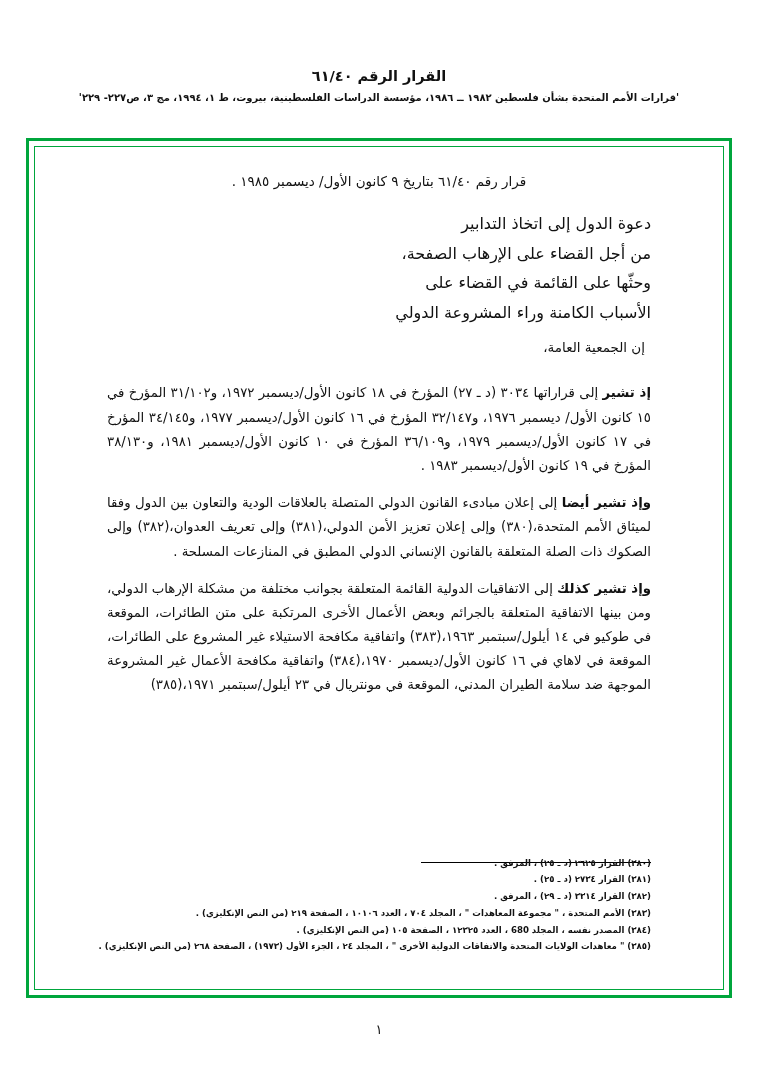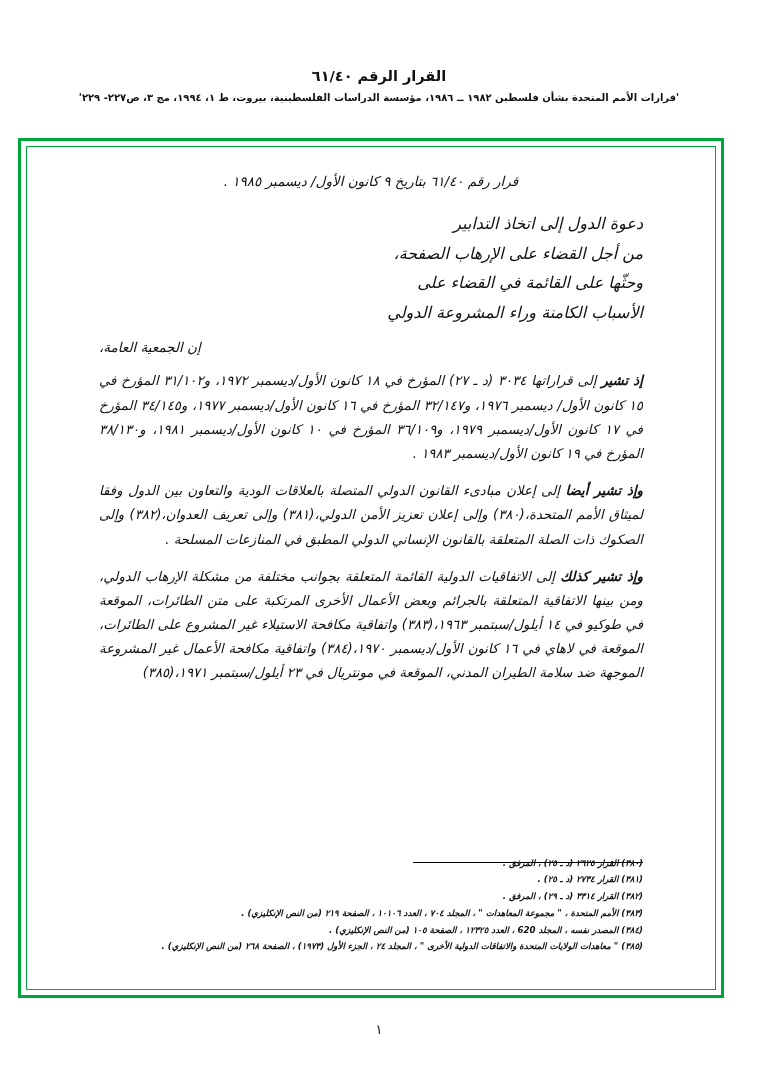--- a/index.html
+++ b/index.html
@@ -38,27 +38,26 @@
     font-size: 10px;
     font-weight: bold;
     direction: rtl;
     line-height: 1.35;
     padding: 0 48px;
   }
 
   
   .frame-outer {
     position: absolute;
-    left: 18px;
+    left: 26px;
     top: 138px;
     width: 706px;
     height: 860px;
     border: 3px solid #00a63c;
     box-sizing: border-box;
-    font-style: italic;
   }
   .frame-inner {
     position: absolute;
     left: 5px;
     top: 5px;
     right: 5px;
     bottom: 5px;
     border: 1px solid #00a63c;
     box-sizing: border-box;
   }
@@ -84,22 +83,22 @@
   .heading {
     font-size: 16px;
     line-height: 1.85;
     margin-bottom: 12px;
     direction: rtl;
   }
   .heading div { white-space: nowrap; }
 
   .addressee {
     font-size: 13.5px;
-    text-align: left;
-    margin-bottom: 14px;
+    text-align: right;
+    margin-bottom: 26px;
     padding-right: 6px;
     direction: rtl;
   }
 
   p.body-par {
     font-size: 13.3px;
     line-height: 1.82;
     text-align: justify;
     text-justify: inter-word;
     margin: 0 0 13px 0;
@@ -180,21 +179,21 @@
         <span class="lead">وإذ تشير كذلك</span><span> إلى الاتفاقيات الدولية القائمة المتعلقة بجوانب مختلفة من مشكلة الإرهاب الدولي، ومن بينها الاتفاقية المتعلقة بالجرائم وبعض الأعمال الأخرى المرتكبة على متن الطائرات، الموقعة في طوكيو في ١٤ أيلول/سبتمبر ١٩٦٣،(٣٨٣) واتفاقية مكافحة الاستيلاء غير المشروع على الطائرات، الموقعة في لاهاي في ١٦ كانون الأول/ديسمبر ١٩٧٠،(٣٨٤) واتفاقية مكافحة الأعمال غير المشروعة الموجهة ضد سلامة الطيران المدني، الموقعة في مونتريال في ٢٣ أيلول/سبتمبر ١٩٧١،(٣٨٥)</span>
       </p>
 
       <div class="fn-sep"></div>
 
       <div class="footnotes">
         <div>(٣٨٠)   القرار ٢٦٢٥ (د ـ ٢٥) ، المرفق .</div>
         <div>(٣٨١)   القرار ٢٧٣٤ (د ـ ٢٥) .</div>
         <div>(٣٨٢)   القرار ٣٣١٤ (د ـ ٢٩) ، المرفق .</div>
         <div>(٣٨٣)   الأمم المتحدة ، " مجموعة المعاهدات " ، المجلد ٧٠٤ ، العدد ١٠١٠٦ ، الصفحة ٢١٩ (من النص الإنكليزي) .</div>
-        <div>(٣٨٤)   المصدر نفسه ، المجلد 620 ، العدد ١٢٣٢٥ ، الصفحة ١٠٥ (من النص الإنكليزي) .</div>
+        <div>(٣٨٤)   المصدر نفسه ، المجلد 680 ، العدد ١٢٣٢٥ ، الصفحة ١٠٥ (من النص الإنكليزي) .</div>
         <div>(٣٨٥)   " معاهدات الولايات المتحدة والاتفاقات الدولية الأخرى " ، المجلد ٢٤ ، الجزء الأول (١٩٧٣) ، الصفحة ٢٦٨ (من النص الإنكليزي) .</div>
       </div>
 
     </div>
   </div>
 
   <div class="page-number">١</div>
 
 </div>
 

